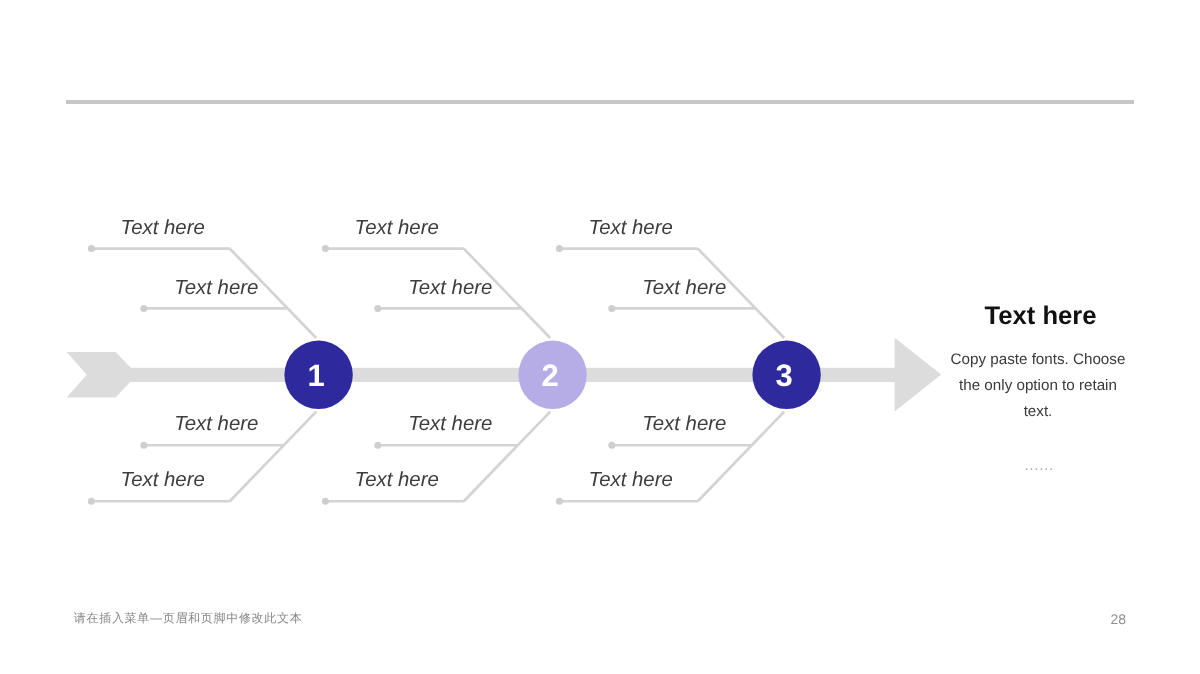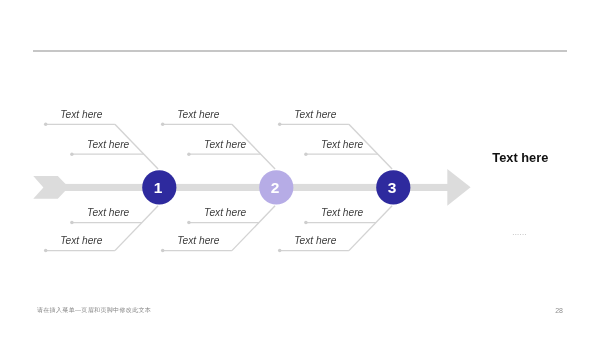--- a/index.html
+++ b/index.html
@@ -86,17 +86,18 @@
       <div class="branch-label" style="left: 204.1px; top: 139.6px;">Text here</div>
       <div class="branch-label" style="left: 204.1px; top: 208px;">Text here</div>
       <div class="branch-label" style="left: 177.3px; top: 236.4px;">Text here</div>
       <div class="branch-label" style="left: 294.3px; top: 110.1px;">Text here</div>
       <div class="branch-label" style="left: 321.1px; top: 139.6px;">Text here</div>
       <div class="branch-label" style="left: 321.1px; top: 208px;">Text here</div>
       <div class="branch-label" style="left: 294.3px; top: 236.4px;">Text here</div>
     </div>
 
   <div class="rt-title" style="left:492.3px;top:152.3px;">Text here</div>
+  <div class="rt-body" style="left:472.5px;top:173.2px;">Copy paste fonts. Choose the only option to retain text.</div>
   <div class="rt-dots" style="left:512.2px;top:229.2px;">......</div>
 
   <div class="footer">请在插入菜单—页眉和页脚中修改此文本</div>
   <div class="pageno">28</div>
 </div>
 
 </body></html>

